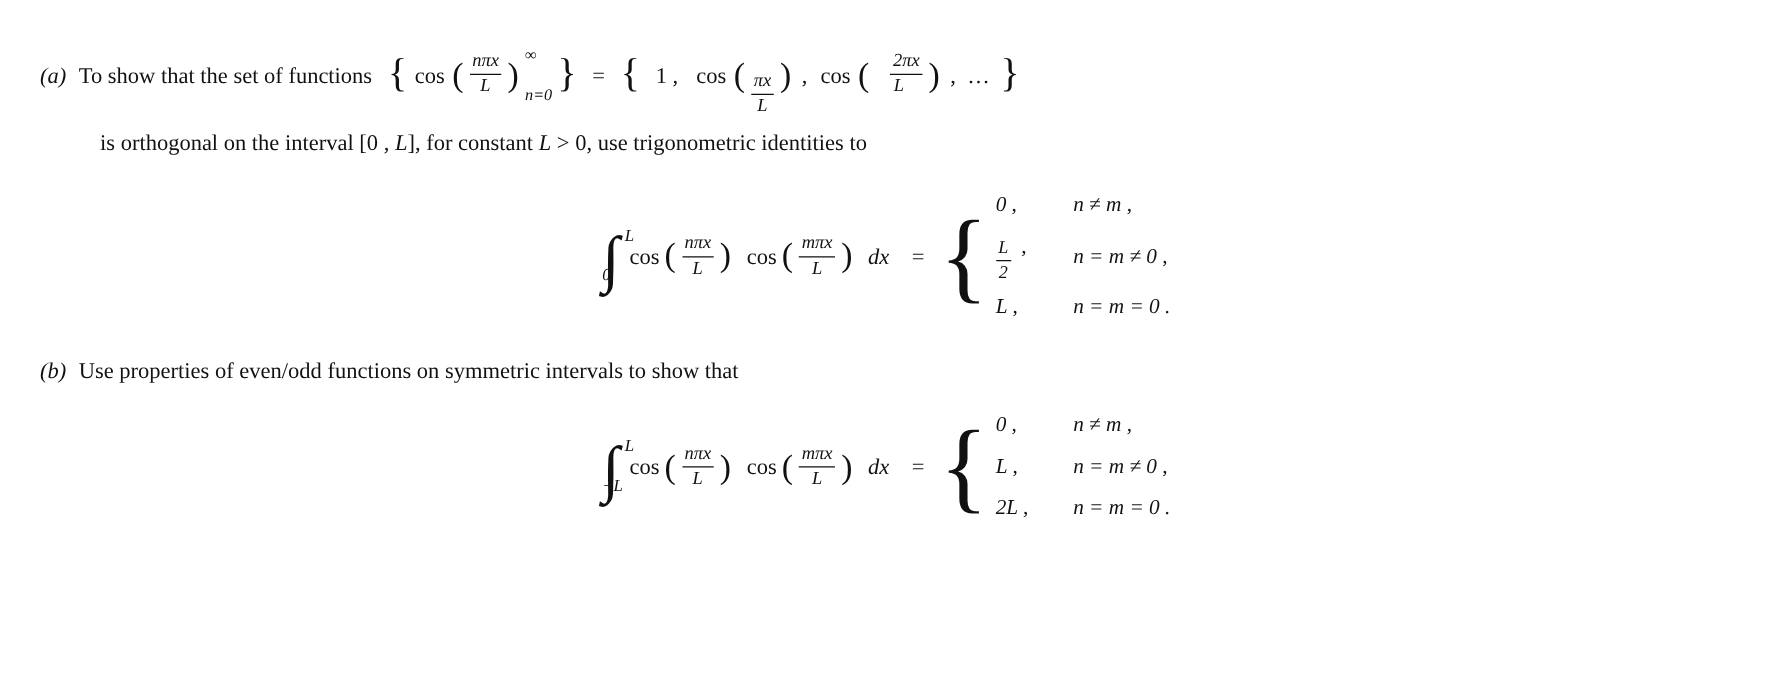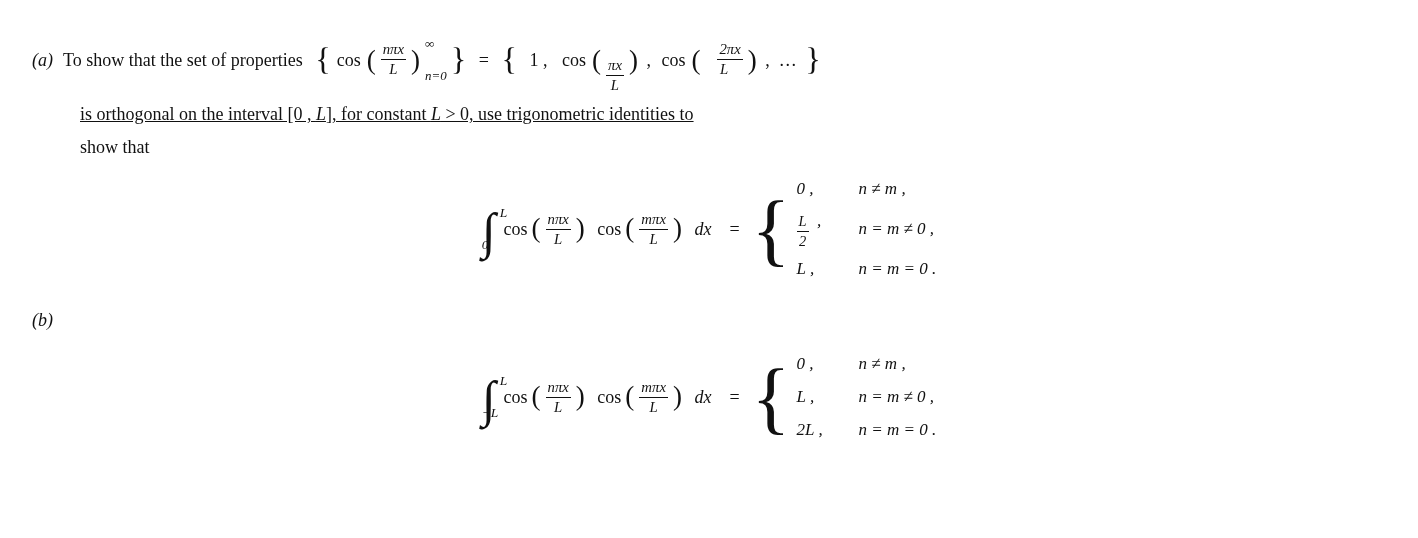--- a/index.html
+++ b/index.html
@@ -17,22 +17,21 @@
       line-height: 1.7;
     }
 
     .part {
       margin-bottom: 18px;
     }
 
     .indent {
       margin-left: 48px;
       margin-top: 4px;
-      margin-bottom: 2px;
-      text-decoration: underline;
+      margin-bottom: 20px;
     }
 
     
     .frac {
       display: inline-flex;
       flex-direction: column;
       align-items: center;
       vertical-align: middle;
       font-size: 0.82em;
       margin: 0 1px;
@@ -111,21 +110,21 @@
   </style>
 </head>
 <body>
 
 <div class="math-block">
 
   <div class="part">
 
     <div class="part-a-line1">
       <span style="font-style:italic; margin-right:6px;">(a)</span>
-      <span>To show that the set of properties</span>
+      <span>To show that the set of functions</span>
       &nbsp;
       
       <span style="font-size:1.8em; vertical-align:middle; line-height:1;">{</span>
       <span style="font-style:normal; margin:0 2px;">cos</span>
       <span style="font-size:1.5em; vertical-align:middle;">(</span>
       <span class="frac">
         <span class="num" style="font-style:italic;"><i>n</i>π<i>x</i></span>
         <span class="den" style="font-style:italic;"><i>L</i></span>
       </span>
       <span style="font-size:1.5em; vertical-align:middle;">)</span>
@@ -159,23 +158,20 @@
       </span>
       <span style="font-size:1.5em; vertical-align:middle;">)</span>
       &nbsp;, &nbsp;…&nbsp;
       <span style="font-size:1.8em; vertical-align:middle; line-height:1;">}</span>
     </div>
 
     <div class="indent">
       <span>
         is orthogonal on the interval [0 ,&nbsp;<i>L</i>], for constant <i>L</i> &gt; 0, use trigonometric identities to
       </span>
-    </div>
-    <div style="margin-left:48px; margin-bottom:8px;">
-      <span>show that</span>
     </div>
 
     <div class="integral-block">
       
       <span style="display:inline-flex; align-items:flex-start; position:relative; margin-right:4px;">
         <span style="font-size:0.75em; font-style:italic; position:absolute; top:0px; left:18px;"><i>L</i></span>
         <span style="font-size:2.8em; line-height:1; margin-top:4px;">∫</span>
         <span style="font-size:0.75em; font-style:italic; position:absolute; bottom:0px; left:0px;">0</span>
       </span>
       
@@ -223,20 +219,21 @@
         </div>
       </div>
     </div>
 
   </div>
 
   <div class="part">
 
     <div style="display:flex; flex-direction:row; align-items:center; flex-wrap:wrap; gap:4px; line-height:2;">
       <span style="font-style:italic; margin-right:6px;">(b)</span>
+      <span>Use properties of even/odd functions on symmetric intervals to show that</span>
     </div>
 
     <div class="integral-block">
       
       <span style="display:inline-flex; align-items:flex-start; position:relative; margin-right:4px;">
         <span style="font-size:0.75em; font-style:italic; position:absolute; top:0px; left:18px;"><i>L</i></span>
         <span style="font-size:2.8em; line-height:1; margin-top:4px;">∫</span>
         <span style="font-size:0.75em; font-style:italic; position:absolute; bottom:0px; left:0px;">−<i>L</i></span>
       </span>
       

